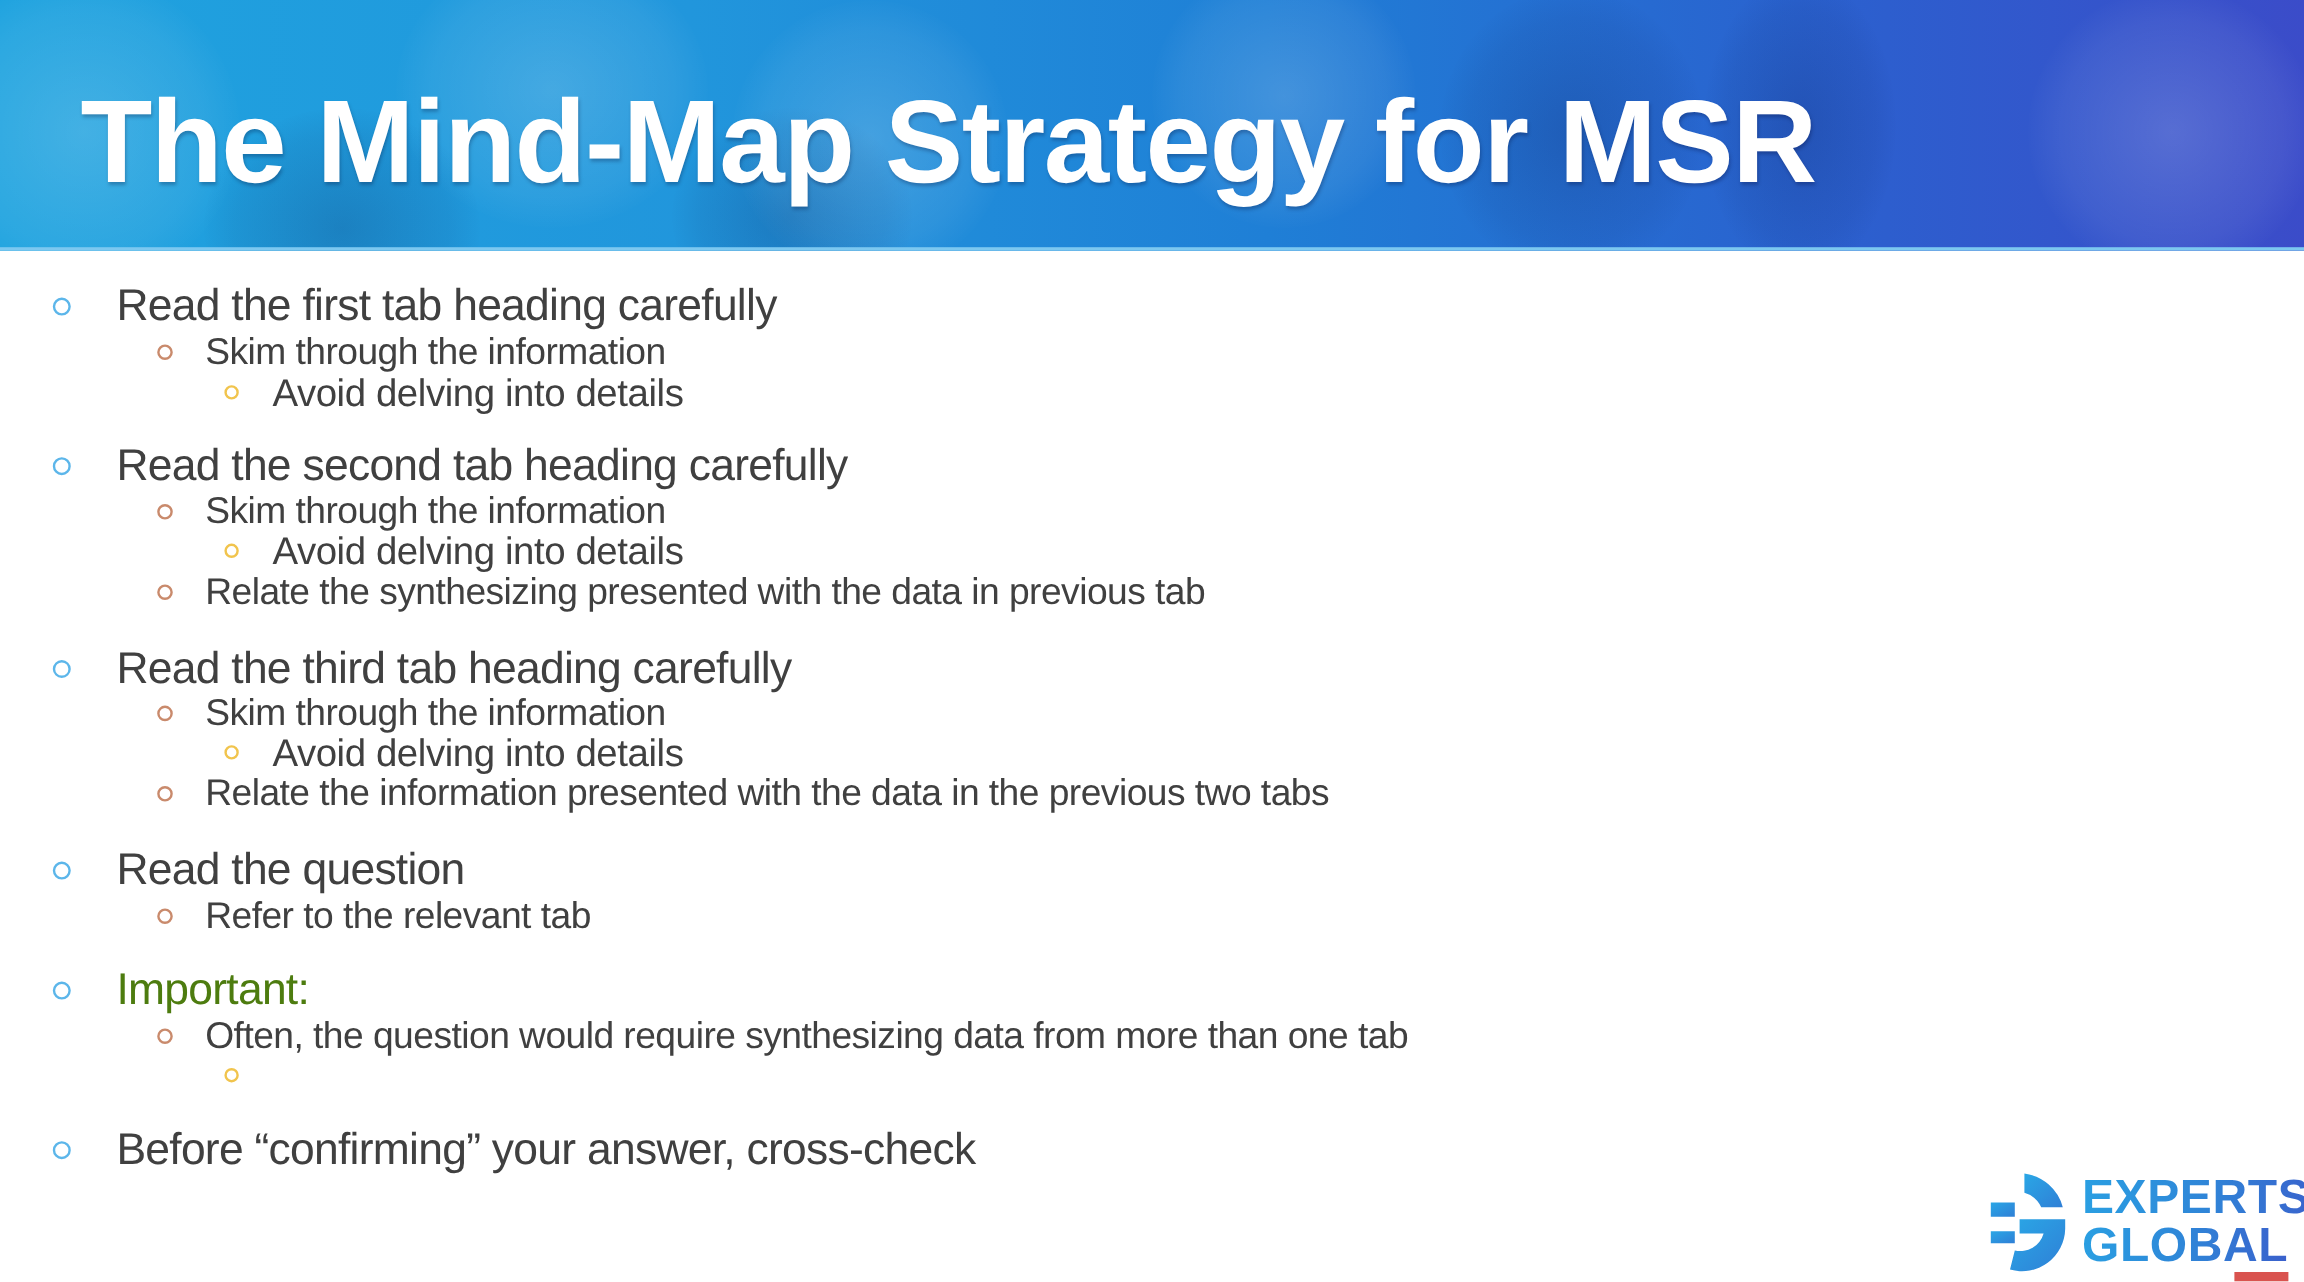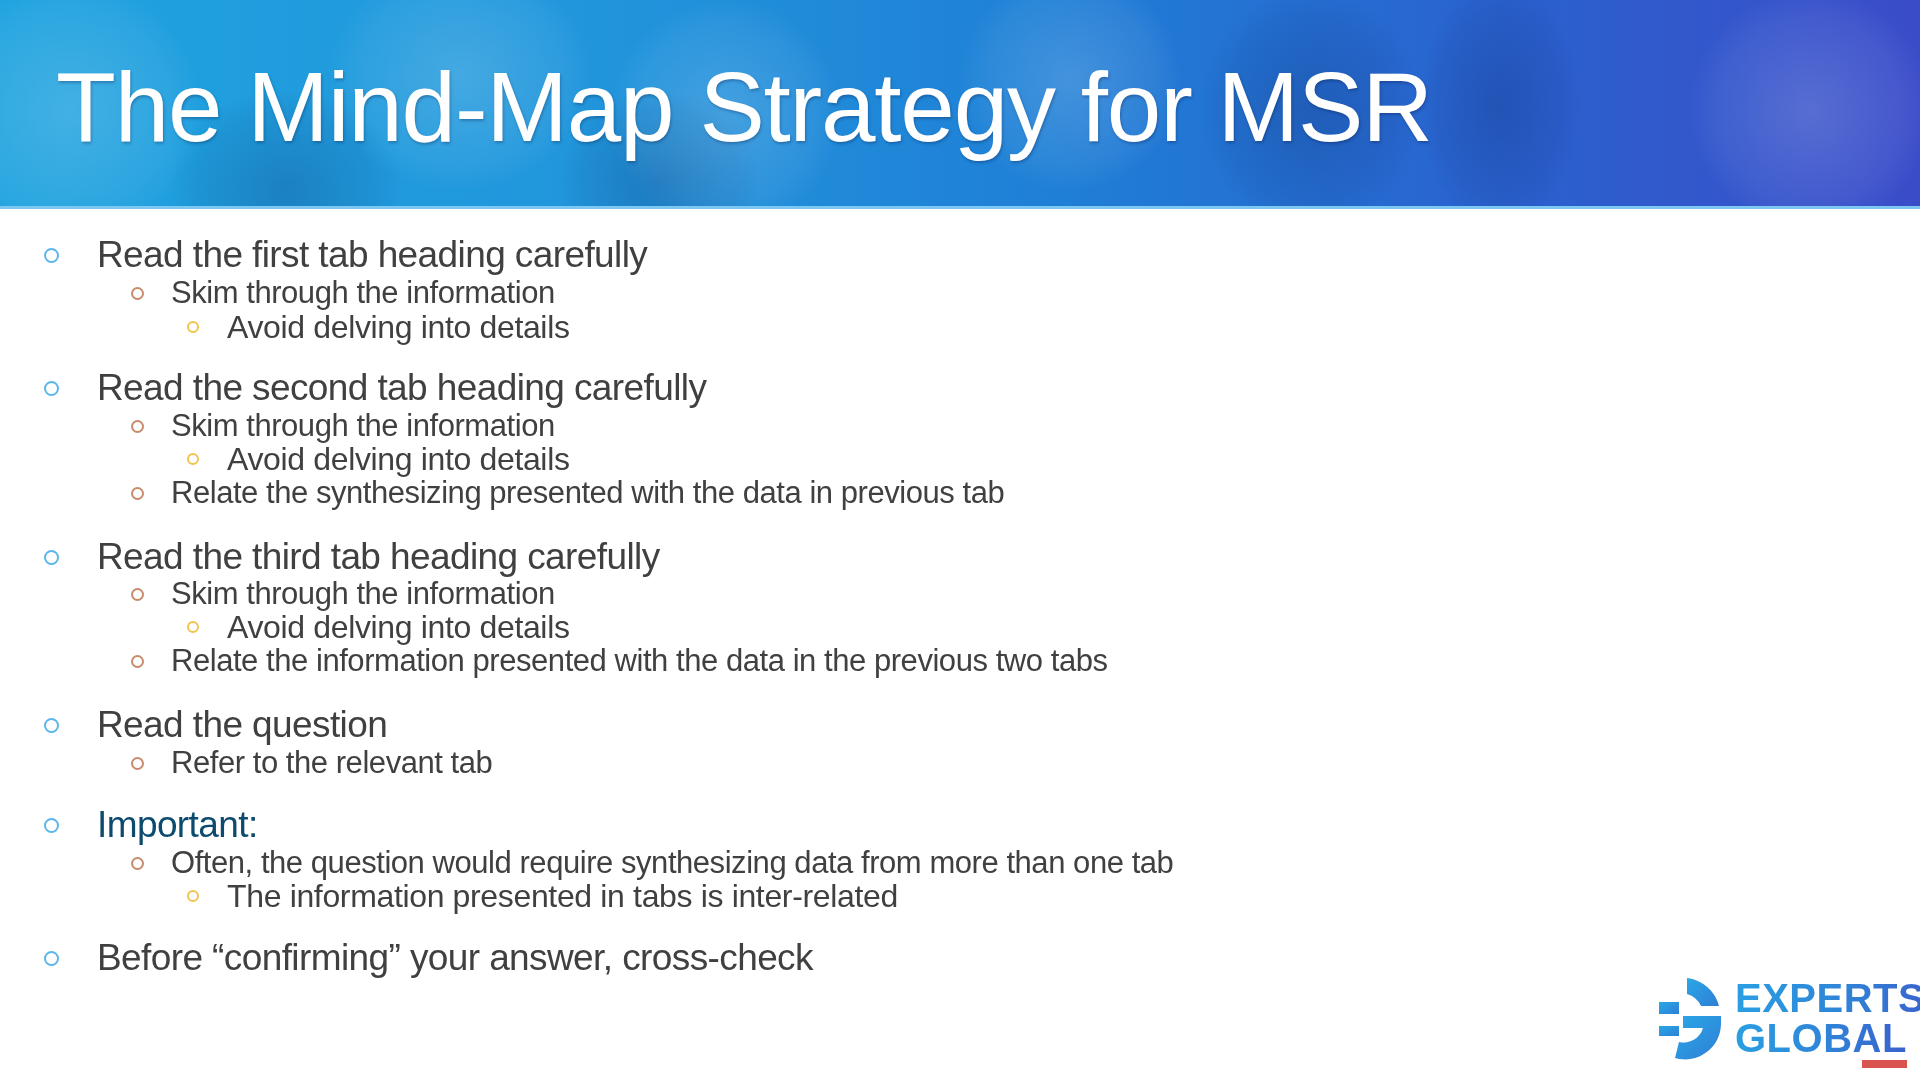--- a/index.html
+++ b/index.html
@@ -18,39 +18,39 @@
     background: #7cc8f0;
   }
   .face {
     position: absolute; border-radius: 50%;
     background: radial-gradient(ellipse at center, rgba(255,255,255,0.16) 0%, rgba(255,255,255,0.06) 55%, rgba(255,255,255,0) 72%);
   }
   .face.dark {
     background: radial-gradient(ellipse at center, rgba(10,30,90,0.22) 0%, rgba(10,30,90,0.08) 55%, rgba(10,30,90,0) 72%);
   }
   .title {
-    position: absolute; left: 56px; top: 52px; margin: 0;
-    color: #ffffff; font-weight: normal; font-size: 98px; line-height: 110px;
+    position: absolute; left: 56px; top: 52px; margin: 11px;
+    color: #ffffff; font-weight: bold; font-size: 98px; line-height: 110px;
     letter-spacing: -1.2px; white-space: nowrap;
     text-shadow: 1px 2px 3px rgba(0,0,40,0.25);
   }
   .line {
     position: absolute; white-space: nowrap; color: #404040;
     display: flex; align-items: center;
   }
   .bullet {
     position: absolute; border-radius: 50%; box-sizing: border-box; background: transparent;
   }
   .l1 .bullet { width: 15px; height: 15px; border: 2px solid #5cb6ea; left: -53px; }
   .l2 .bullet { width: 13px; height: 13px; border: 2px solid #c98a6c; left: -40px; }
   .l3 .bullet { width: 12px; height: 12px; border: 2px solid #f1c44d; left: -40px; }
   .l1 { left: 97px; font-size: 37px; letter-spacing: -0.6px; height: 40px; }
   .l2 { left: 171px; font-size: 31px; letter-spacing: -0.45px; height: 36px; }
   .l3 { left: 227px; font-size: 32px; letter-spacing: -0.35px; height: 30px; }
-  .accent { color: #0c4a6e; }
+  .accent { color: #4d7c0f; }
   .logo { position: absolute; left: 1655px; top: 974px; width: 260px; height: 94px; }
   .logo-text {
     position: absolute; left: 80px; font-weight: bold; font-size: 40px; line-height: 40px;
     letter-spacing: 0.5px; white-space: nowrap;
     background: linear-gradient(90deg, #2a9fe2 0%, #2f86d8 50%, #3a60cc 100%);
     -webkit-background-clip: text; background-clip: text; color: transparent;
   }
   .logo-text.top { top: 4px; }
   .logo-text.bot { top: 44px; }
   .red-bar { position: absolute; left: 1862px; top: 1060px; width: 45px; height: 8px; background: #d9534f; }
@@ -131,21 +131,20 @@
   <div class="line l1" style="top:805px;">
       <span class="bullet"></span>
       <span class="accent">Important:</span>
     </div>
   <div class="line l2" style="top:845px;">
       <span class="bullet"></span>
       <span>Often, the question would require synthesizing data from more than one tab</span>
     </div>
   <div class="line l3" style="top:881px;">
       <span class="bullet"></span>
-      <span>The information presented in tabs is inter-related</span>
     </div>
 
   <div class="line l1" style="top:938px;">
       <span class="bullet"></span>
       <span>Before “confirming” your answer, cross-check</span>
     </div>
 </div>
 
 <div class="logo">
   <svg width="66" height="86" viewBox="0 0 66 86" style="position:absolute;left:2px;top:2px;">

